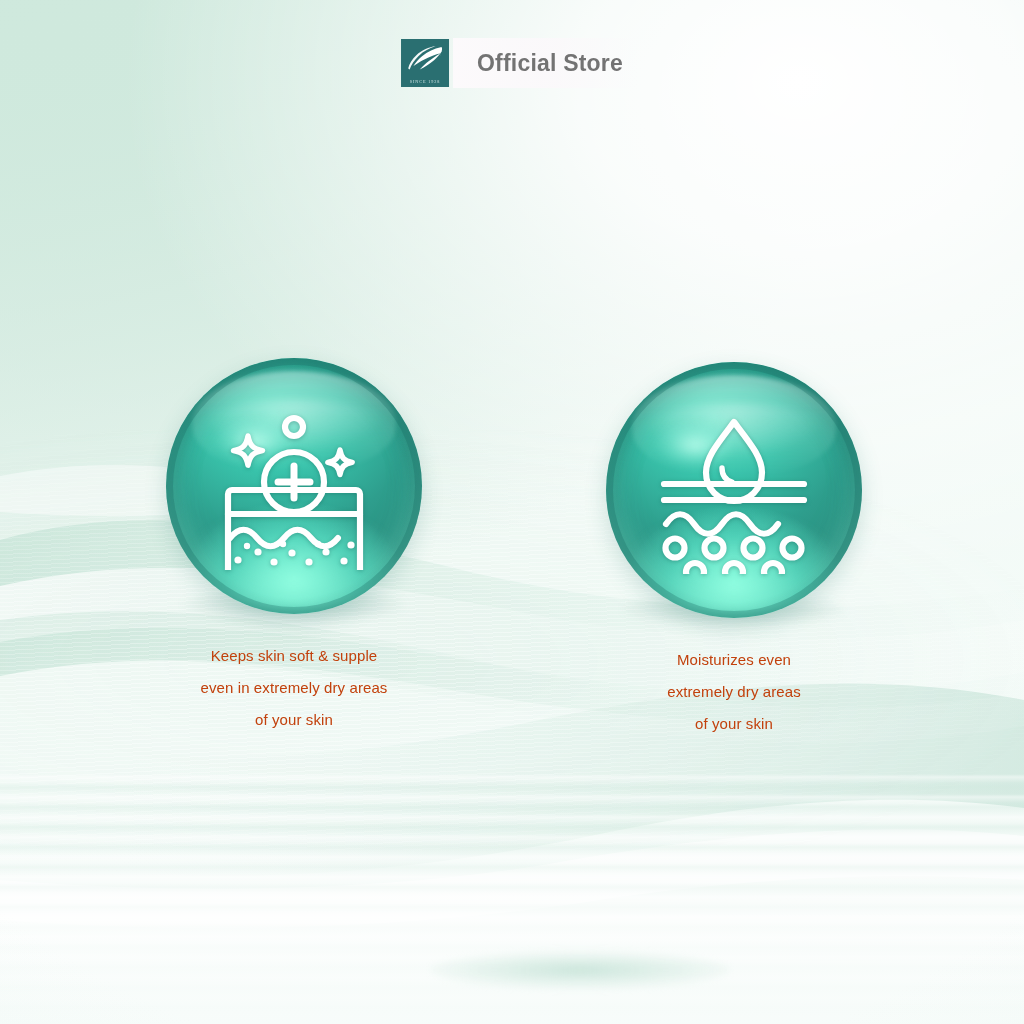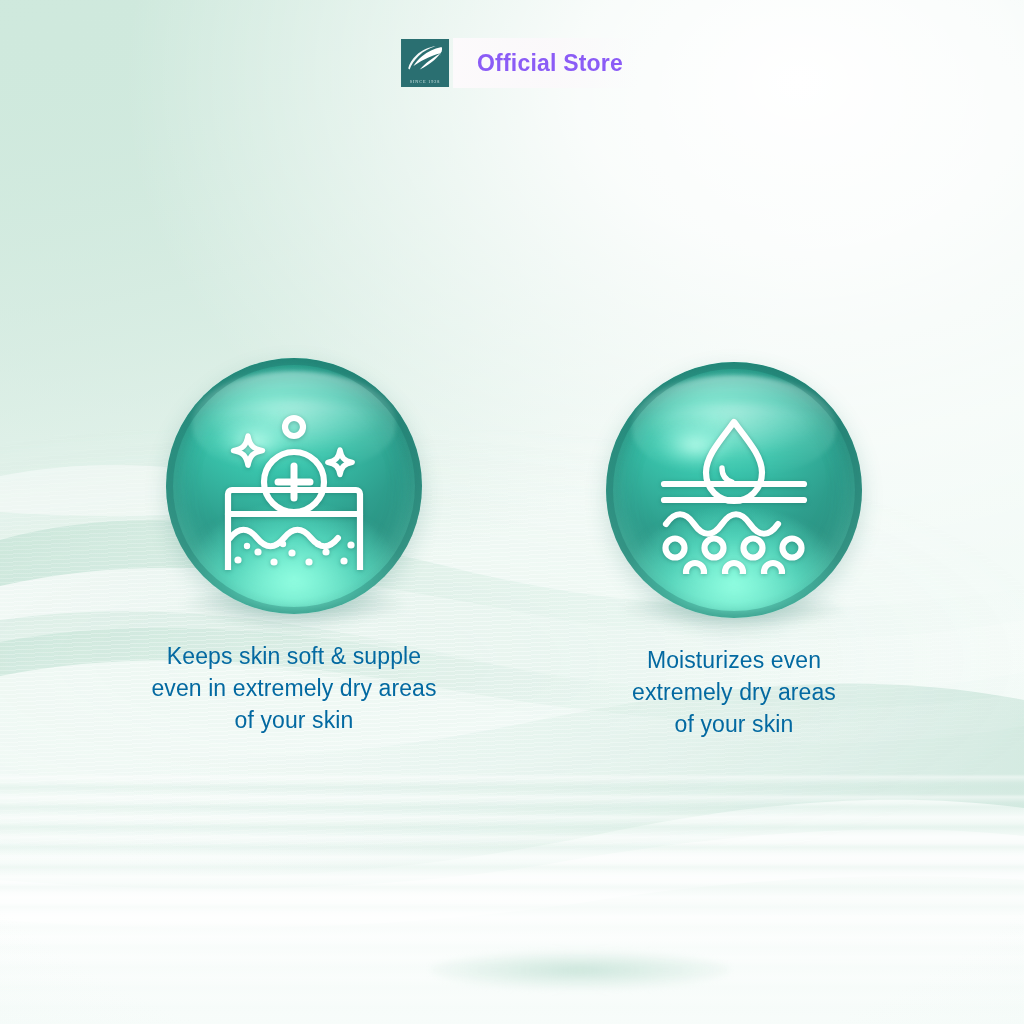--- a/index.html
+++ b/index.html
@@ -83,21 +83,21 @@
   .brand-logo svg{ display:block; }
   .brand-since{
     position:absolute; bottom:3px; left:0; right:0;
     text-align:center; color:#cfe4e4; font-size:4.2px;
     letter-spacing:.9px; font-family:"Liberation Serif", serif;
     white-space:nowrap;
   }
   .brand-name{
     position:relative; z-index:2;
     margin-left:28px; font-size:23px; font-weight:bold;
-    color:#8b5cf6; letter-spacing:.2px; white-space:nowrap;text-align:center;
+    color:#737373; letter-spacing:.2px; white-space:nowrap;text-align:center;
   }
 
   
   .features{ position:absolute; inset:0; }
   .feature{ position:absolute; width:340px; }
   .feature.f1{ left:124px; top:358px; }
   .feature.f2{ left:564px; top:362px; }
 
   .orb-wrap{ position:relative; width:256px; height:256px; margin:0 auto; }
 
@@ -157,21 +157,21 @@
 
   .orb-icon{
     position:absolute; inset:0; display:flex;
     align-items:center; justify-content:center;
     filter:drop-shadow(0 1px 2px rgba(18,86,78,.35));
   }
   .orb-icon svg{ display:block; }
 
   .caption{
     margin-top:26px; text-align:center;
-    color:#0369a1; font-size:23px; line-height:32px;
+    color:#c2410c; font-size:15px; line-height:32px;
     letter-spacing:.1px; white-space:pre-line;
   }
 </style>
 </head>
 <body>
 
 <div id="stage">
   <div class="bg-base"></div>
 
   <div class="bg-waves">

